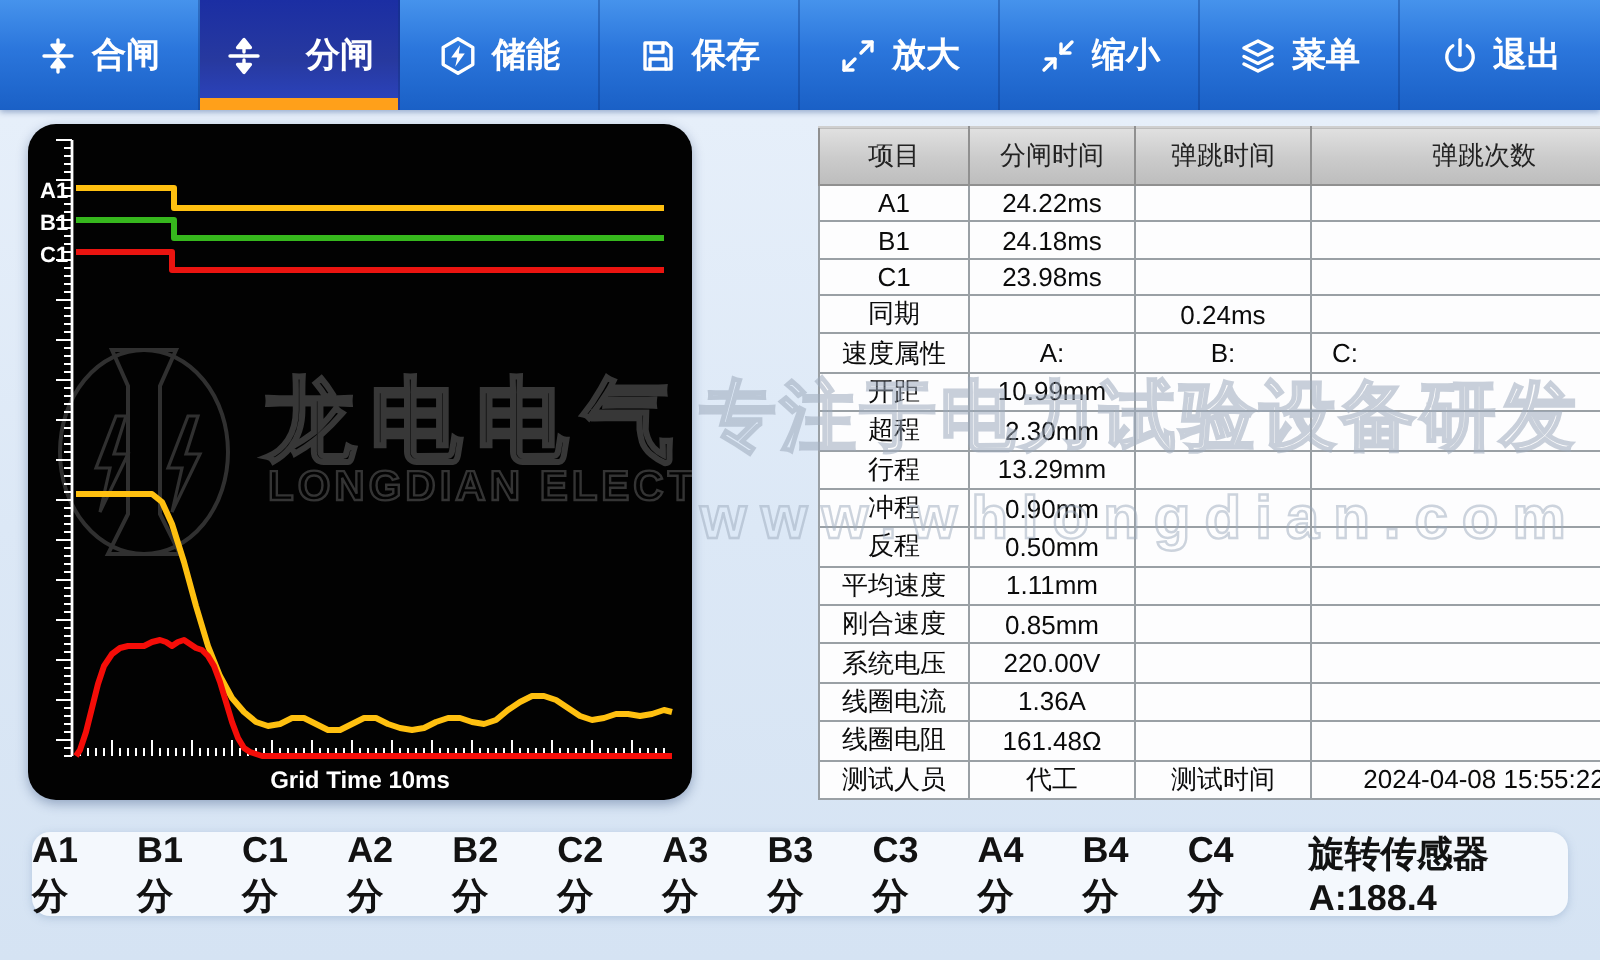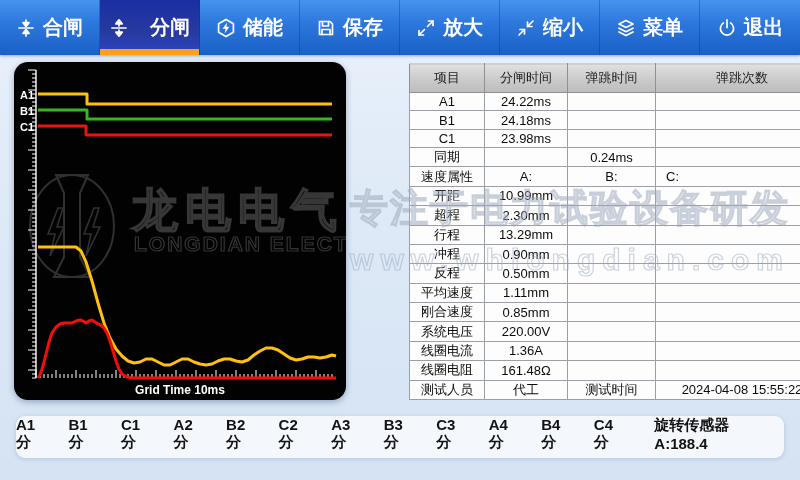--- a/index.html
+++ b/index.html
@@ -6,21 +6,21 @@
   html,body { width:800px; height:480px; }
   body { font-family:"Liberation Sans","DejaVu Sans",sans-serif; overflow:hidden; }
   .screen { position:relative; width:800px; height:480px;
     background:linear-gradient(180deg,#e9f1fb 0%,#dce8f6 55%,#d5e3f3 100%); }
 
   
   .toolbar { position:absolute; left:0; top:0; width:800px; height:55px; display:flex;
     background:linear-gradient(180deg,#4693ec 0%,#2b76dc 45%,#1a60c6 100%);
     box-shadow:0 1px 3px rgba(20,60,130,.4); }
   .tab { position:relative; width:100px; height:55px; display:flex; align-items:center;
-    justify-content:center; gap:7px; color:#fff; font-size:20px; font-weight:bold;
+    justify-content:center; gap:7px; color:#fff; font-size:17px; font-weight:bold;
     border-right:1px solid rgba(12,50,120,.35); cursor:pointer; }
   .tab:last-child { border-right:none; }
   .tab .ticon { display:flex; align-items:center; }
   .tab.active { background:linear-gradient(180deg,#1b2ea3 0%,#27399f 55%,#2c45c2 100%);gap:21px; }
   .tab.active::after { content:""; position:absolute; left:0; right:0; bottom:0; height:6px;
     background:#ffa01a; }
 
   
   .chart-panel { position:absolute; left:14px; top:62px; width:332px; height:338px;
     background:#020202; border-radius:14px; overflow:hidden;
@@ -49,22 +49,22 @@
   table.results th { height:29px; font-size:13px; font-weight:normal; color:#222;
     background:linear-gradient(180deg,#e0e0e0 0%,#cacaca 55%,#bdbdbd 100%);
     border:1px solid #909090; border-top:1px solid #cfcfcf; }
   table.results td { height:18px; text-align:center; border:1px solid #9aa0a5;
     white-space:nowrap; overflow:hidden; }
   table.results td.left { text-align:left; padding-left:10px; }
 
   
   .status-card { position:absolute; left:16px; top:416px; width:768px; height:42px;
     background:#f4f8fd; border-radius:9px; box-shadow:0 1px 4px rgba(110,140,180,.35);
-    display:flex; align-items:flex-start; justify-content:center; gap:15px;
-    font-size:15px; font-weight:bold; color:#121212; }
+    display:flex; align-items:center; justify-content:center; gap:15px;
+    font-size:18px; font-weight:bold; color:#121212; }
   .status-card .sensor { margin-left:8px; }
 </style>
 </head>
 <body>
 
 <div class="screen">
 
   <header class="toolbar" id="toolbar">
       <div class="tab">
         <span class="ticon">

